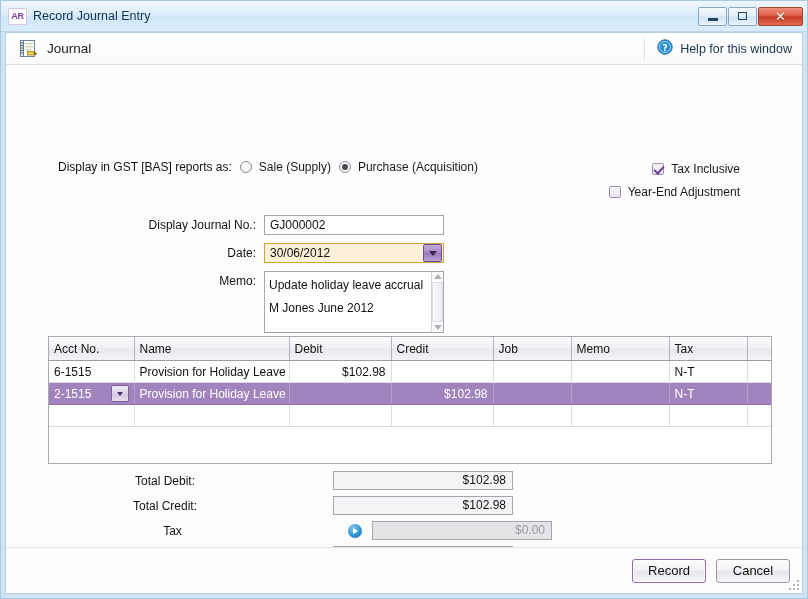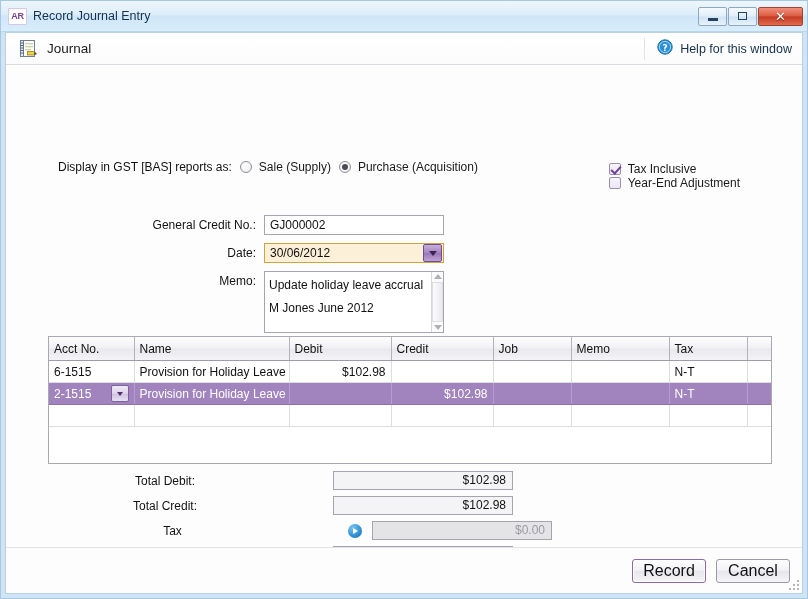--- a/index.html
+++ b/index.html
@@ -168,21 +168,21 @@
   .radio.checked::after {
     content: "";
     width: 6px; height: 6px;
     border-radius: 50%;
     background: #4a4a52;
   }
 
   .checks {
     position: absolute;
     right: 62px; top: 97px;
-    display: flex; flex-direction: column; gap: 0;
+    display: flex; flex-direction: column; gap: 9px; align-items: flex-end;
   }
   .check-item { display: flex; align-items: center; gap: 7px; }
   .checkbox {
     width: 12px; height: 12px;
     border: 1px solid #9b8fb0;
     border-radius: 2px;
     background: linear-gradient(to bottom, #f7f4fa, #ece6f3);
     box-sizing: border-box;
     position: relative;
     flex: 0 0 auto;
@@ -414,21 +414,21 @@
   .btn {
     box-sizing: border-box;
     border: 1px solid #9a9aa4;
     border-radius: 3px;
     background: linear-gradient(to bottom, #fdfdfe 0%, #f3f3f6 46%, #e6e6ec 52%, #f6f6f8 100%);
     height: 23px;
     padding: 0 10px;
     display: flex;
     align-items: center;
     gap: 6px;
-    font-size: 16px;
+    font-size: 13px;
     color: #111;
     font-family: "Liberation Sans", sans-serif;
     white-space: nowrap;
   }
 
   
   .footer {
     position: absolute;
     left: 0; right: 0; bottom: 0;
     height: 45px;
@@ -535,21 +535,21 @@
           <span class="checkbox checked"></span>
           <span>Tax Inclusive</span>
         </label>
         <label class="check-item">
           <span class="checkbox"></span>
           <span>Year-End Adjustment</span>
         </label>
       </div>
 
       <div class="field-row" style="left:140px; top:150px;">
-        <span class="field-label">General Credit No.:</span>
+        <span class="field-label">Display Journal No.:</span>
         <div class="txtbox" style="width:180px;">GJ000002</div>
       </div>
 
       <div class="field-row" style="left:140px; top:178px;">
         <span class="field-label">Date:</span>
         <div class="txtbox focused" style="width:180px;">
           <span class="val">30/06/2012</span>
           <span class="drop-btn">
             <span class="chev-down"></span>
           </span>

